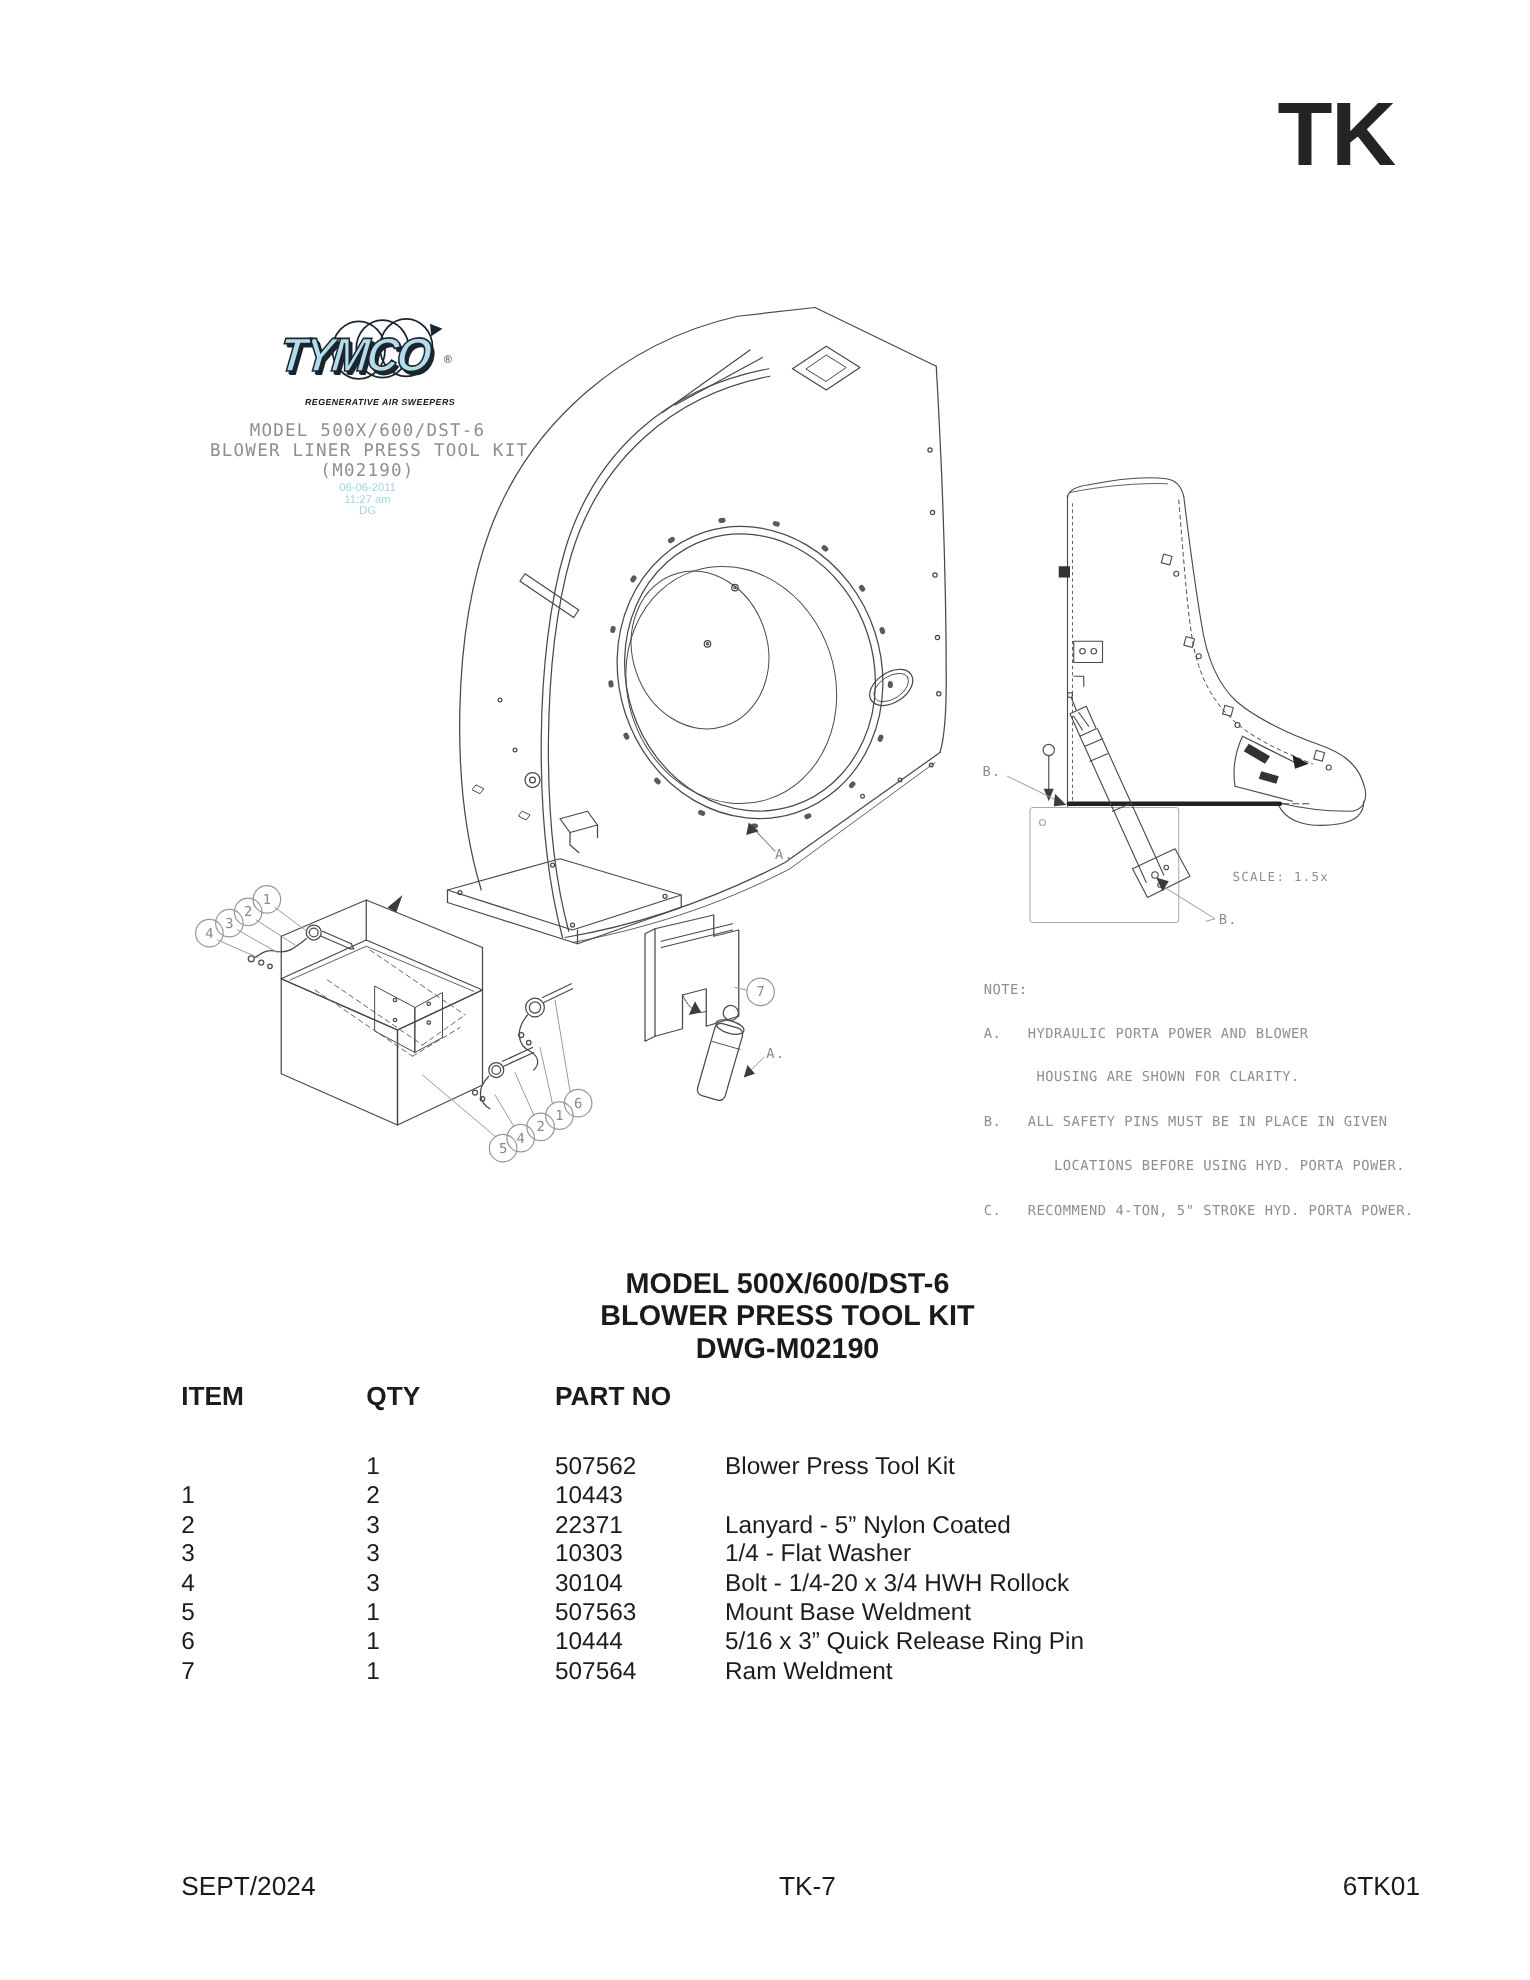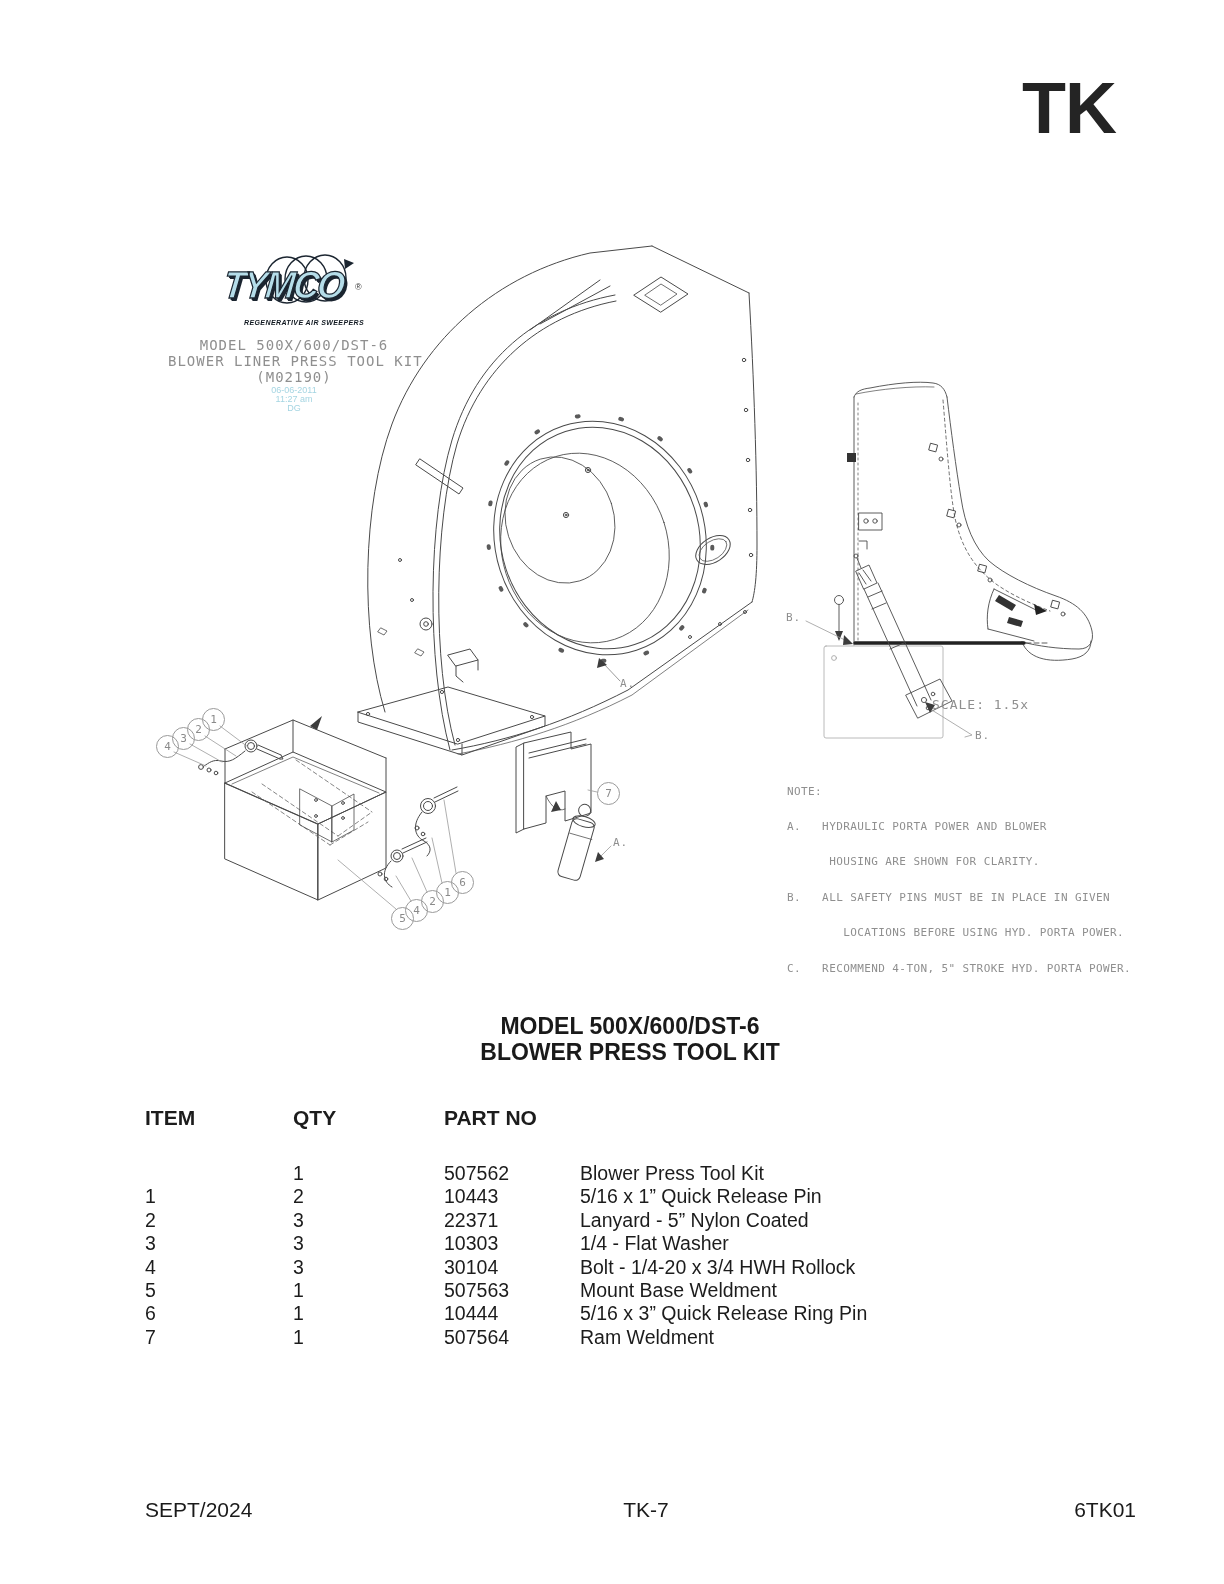--- a/index.html
+++ b/index.html
@@ -16,21 +16,21 @@
   
   .cad{position:absolute;color:#8f8f8f;font-family:"DejaVu Sans Mono", monospace;}
   .stamp{left:168px;top:337px;width:252px;text-align:center;}
   .stamp .s1{font-size:14px;letter-spacing:1px;line-height:16px;white-space:nowrap;}
   .stamp .s3{font-size:14px;letter-spacing:1px;line-height:17px;}
   .stamp .tiny{font-size:9px;line-height:9px;letter-spacing:0px;color:#a5d5e2;
                font-family:Liberation Sans, sans-serif;}
 
   .notes{left:787px;top:762px;font-size:11px;line-height:11.8px;letter-spacing:0.4px;
          white-space:pre;}
-  .scale-note{left:932px;top:697px;font-size:13px;letter-spacing:1px;}
+  .scale-note{left:986px;top:697px;font-size:10px;letter-spacing:1px;}
   .cad-label{font-size:11px;letter-spacing:1px;}
 
   .callout{position:absolute;width:21px;height:21px;border:1px solid #9a9a9a;border-radius:50%;
            color:#8a8a8a;font-family:"DejaVu Sans Mono", monospace;font-size:11px;
            display:flex;align-items:center;justify-content:center;background:rgba(255,255,255,.0);}
 
   
   .logo{position:absolute;left:222px;top:250px;width:146px;height:84px;}
   .logo .brand{position:absolute;left:4px;top:14px;font-size:38px;font-weight:900;
                font-style:italic;letter-spacing:-2px;color:#b5dde9;
@@ -334,40 +334,40 @@
     <div>A.   HYDRAULIC PORTA POWER AND BLOWER</div>
     <div>      HOUSING ARE SHOWN FOR CLARITY.</div>
     <div>B.   ALL SAFETY PINS MUST BE IN PLACE IN GIVEN</div>
     <div>        LOCATIONS BEFORE USING HYD. PORTA POWER.</div>
     <div>C.   RECOMMEND 4-TON, 5" STROKE HYD. PORTA POWER.</div>
   </div>
 
   <div class="title-block">
     <div>MODEL 500X/600/DST-6</div>
     <div>BLOWER PRESS TOOL KIT</div>
+    <div>DWG-M02190</div>
   </div>
 
   <div class="parts">
     <div class="prow phead">
       <span>ITEM</span>
       <span>QTY</span>
       <span>PART NO</span>
     </div>
     <div class="pbody">
       <div class="prow">
         <span></span>
         <span>1</span>
         <span>507562</span>
         <span>Blower Press Tool Kit</span>
       </div>
       <div class="prow">
         <span>1</span>
         <span>2</span>
         <span>10443</span>
-        <span>5/16 x 1” Quick Release Pin</span>
       </div>
       <div class="prow">
         <span>2</span>
         <span>3</span>
         <span>22371</span>
         <span>Lanyard - 5” Nylon Coated</span>
       </div>
       <div class="prow">
         <span>3</span>
         <span>3</span>

